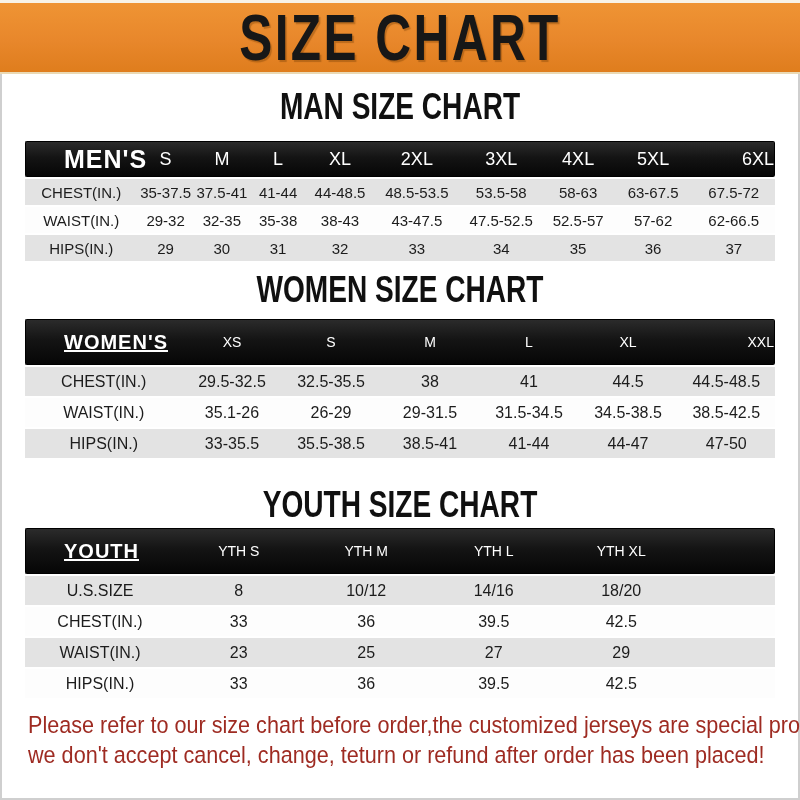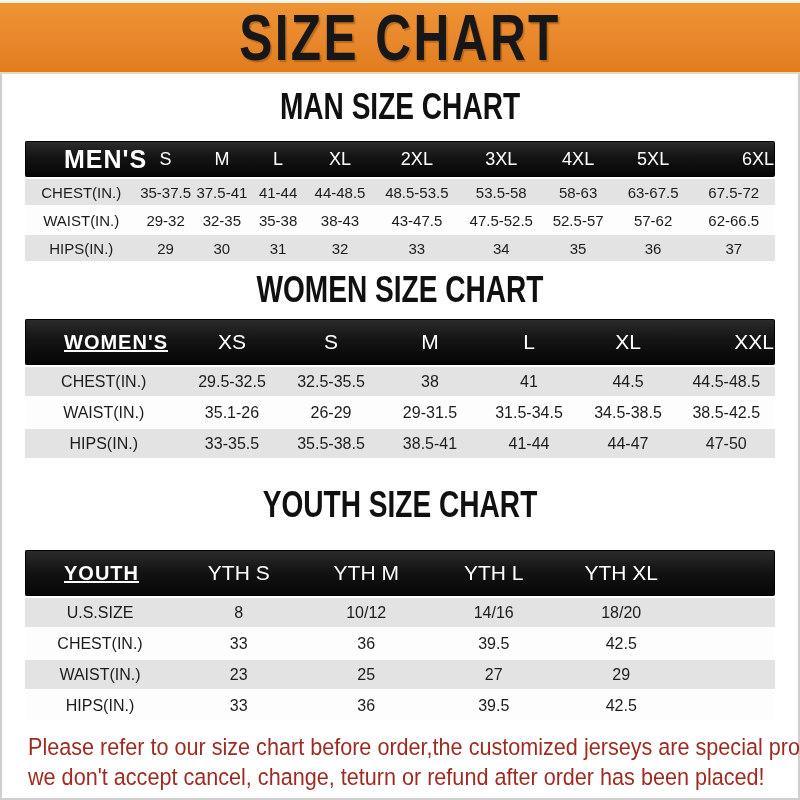--- a/index.html
+++ b/index.html
@@ -75,21 +75,21 @@
   
   table.mens thead tr{height:36px;}
   table.mens tbody tr{height:28px;}
   table.mens th.bar-label{font-size:25px;}
   table.mens thead th{font-size:18px;}
   table.mens tbody td{font-size:15px;}
   
   table.womens thead tr, table.youth thead tr{height:46px;}
   table.womens tbody tr, table.youth tbody tr{height:31px;}
   table.womens th.bar-label, table.youth th.bar-label{font-size:20px;text-decoration:underline;}
-  table.womens thead th, table.youth thead th{font-size:21px;}
+  table.womens thead th, table.youth thead th{font-size:14px;}
   table.womens tbody td, table.youth tbody td{font-size:16px;}
   
   .disclaimer{
     margin:12px 0 0 28px;
     color:var(--disclaimer_color,#9e2b22);
     font-size:24px;
     line-height:30px;
   }
   .disclaimer > div{
     transform:scale(0.90,1.02);
@@ -217,21 +217,21 @@
           <td class="row-label">HIPS(IN.)</td>
           <td>33-35.5</td>
           <td>35.5-38.5</td>
           <td>38.5-41</td>
           <td>41-44</td>
           <td>44-47</td>
           <td>47-50</td>
         </tr>
       </tbody>
     </table>
-    <div class="section-heading" style="margin: 27px 0px 28px;"><span>YOUTH SIZE CHART</span></div>
+    <div class="section-heading" style="margin: 27px 0px 6px;"><span>YOUTH SIZE CHART</span></div>
     <table class="size-table youth">
       <colgroup>
         <col style="width: 20%;">
         <col style="width: 17%;">
         <col style="width: 17%;">
         <col style="width: 17%;">
         <col style="width: 17%;">
         <col style="width: 12%;">
       </colgroup>
       <thead>

